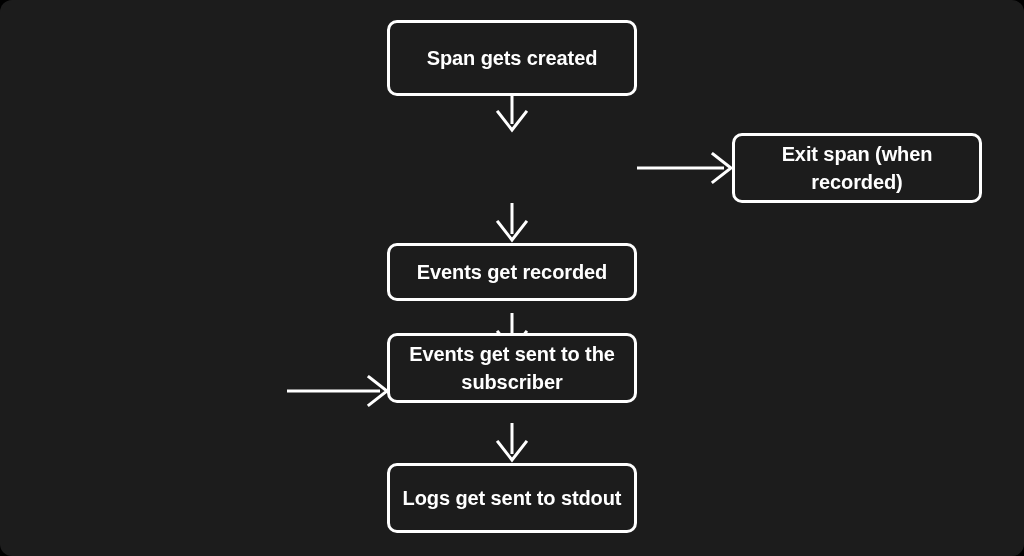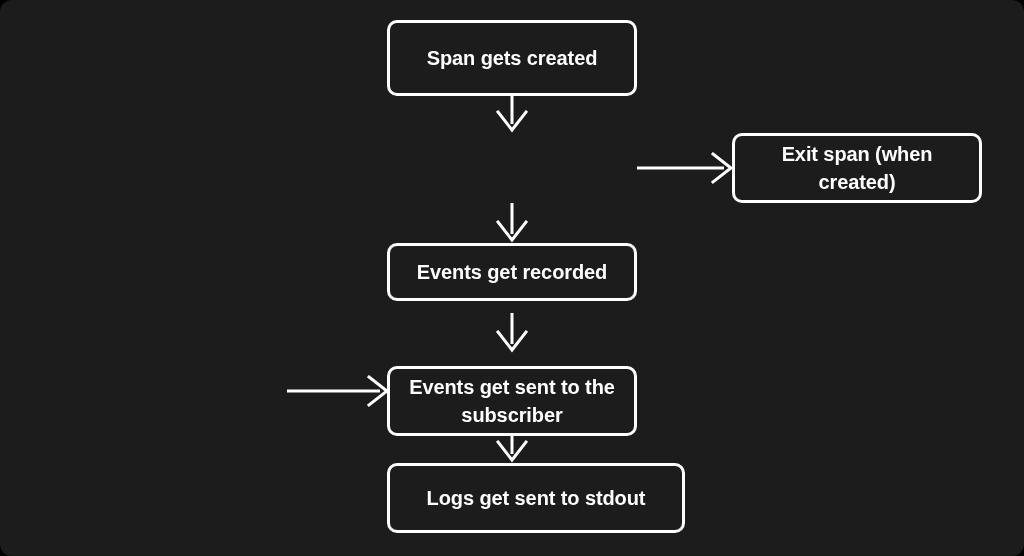--- a/index.html
+++ b/index.html
@@ -88,29 +88,29 @@
       <polyline points="498,442 512,460 526,442" fill="none" stroke="#ffffff" stroke-width="3" stroke-linecap="square"></polyline>
     </g>
   </svg>
 
   <div class="node" style="left:387px; top:20px; width:250px; height:76px;">
     <span class="node-label">Span gets created</span>
   </div>
 
 
   <div class="node" style="left:732px; top:133px; width:250px; height:70px;">
-    <span class="node-label">Exit span (when created)</span>
+    <span class="node-label">Exit span (when recorded)</span>
   </div>
 
   <div class="node" style="left:387px; top:243px; width:250px; height:58px;">
     <span class="node-label">Events get recorded</span>
   </div>
 
 
-  <div class="node" style="left:387px; top:366px; width:250px; height:70px;">
+  <div class="node" style="left:387px; top:333px; width:250px; height:70px;">
     <span class="node-label">Events get sent to the subscriber</span>
   </div>
 
-  <div class="node" style="left:387px; top:463px; width:298px; height:70px;justify-content:center;">
+  <div class="node" style="left:387px; top:463px; width:250px; height:70px;justify-content:center;">
     <span class="node-label">Logs get sent to stdout</span>
   </div>
 
 </div>
 
 </body></html>

